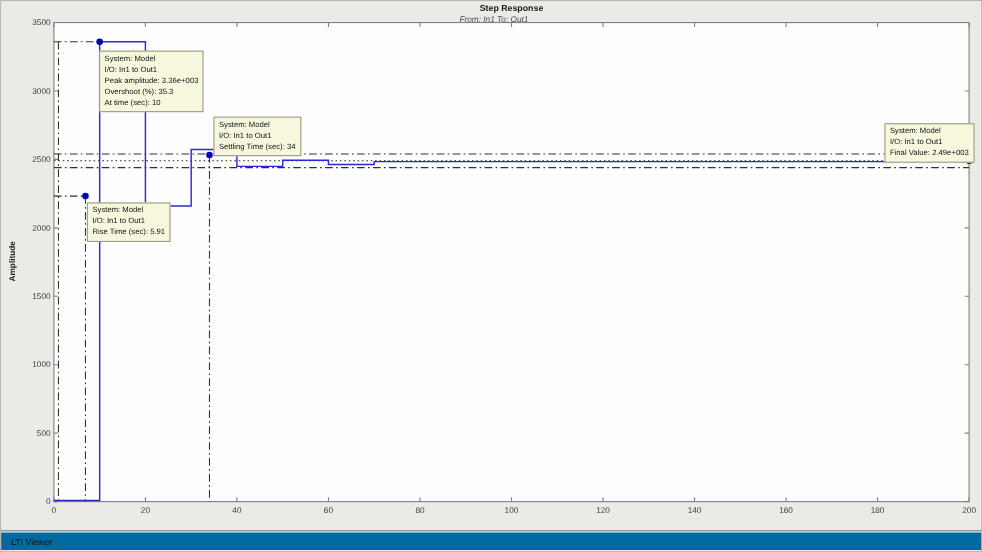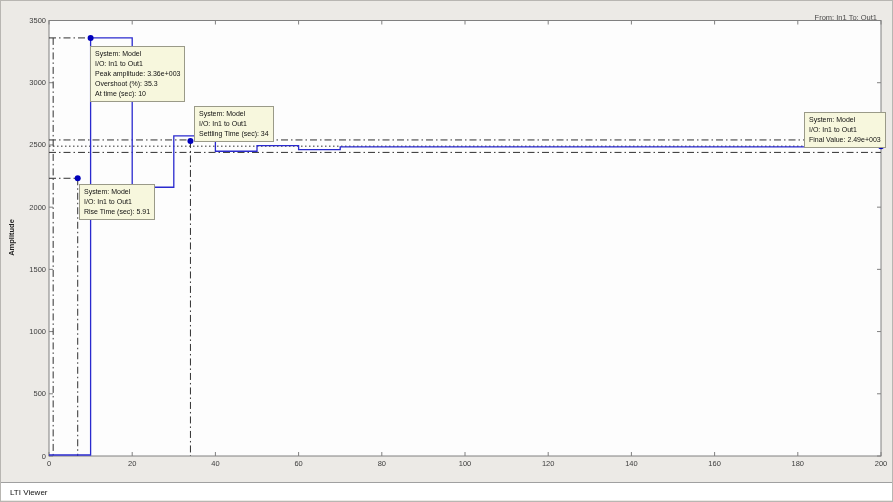--- a/index.html
+++ b/index.html
@@ -10,42 +10,42 @@
     overflow:hidden;
     border:1px solid #b8b6b2; box-sizing:border-box;
   }
   #figure { position:absolute; left:0; top:0; width:893px; height:481px; }
   #plot-svg { position:absolute; left:0; top:0; }
   .chart-title {
     position:absolute; left:48px; top:2px; width:832px; text-align:center;
     font-size:8px; font-weight:bold; color:#1a1a1a;
   }
   .chart-subtitle {
-    position:absolute; left:44px; top:12px; width:832px; text-align:right;
-    font-size:7.5px; color:#4a4a4a;
+    position:absolute; left:32px; top:12px; width:832px; text-align:center;
+    font-size:7.5px; color:#4a4a4a;font-style:italic;
   }
   .xlabel {
     position:absolute; left:48px; top:465px; width:832px; text-align:center;
     font-size:7.5px; font-weight:bold; color:#222;
   }
   .ylabel {
     position:absolute; left:-30px; top:232px; width:80px; text-align:center;
     transform:rotate(-90deg); transform-origin:center;
     font-size:7.5px; font-weight:bold; color:#222;
   }
   .datatip {
     position:absolute;
     background:#f7f7dd; border:1px solid #9a9a88;
     font-size:7px; line-height:10px; color:#111;
     padding:2px 4px 2px 4px; white-space:nowrap;
     z-index:5;
   }
   #statusbar {
     position:absolute; left:0; top:481px; width:893px; height:18px;
-    background:#ffffff; border-top:1px solid #a0a0a0;
+    background:#0369a1; border-top:1px solid #a0a0a0;
     box-shadow: inset 0 1px 0 #ffffff;
     box-sizing:border-box;
   }
   #statusbar .status-text {
     position:absolute; left:9px; top:5px; font-size:8px; color:#111;
   }
 </style>
 </head>
 <body>
 
@@ -119,20 +119,21 @@
         <line x1="76.70400000000001" y1="177.27542857142856" x2="76.70400000000001" y2="455" stroke="#303030" stroke-width="1" stroke-dasharray="7 3 1.5 3"></line>
         <line x1="48" y1="177.27542857142856" x2="76.70400000000001" y2="177.27542857142856" stroke="#303030" stroke-width="1" stroke-dasharray="7 3 1.5 3"></line>
         <line x1="189.44" y1="139.94685714285714" x2="189.44" y2="455" stroke="#303030" stroke-width="1" stroke-dasharray="7 3 1.5 3"></line>
         <polyline points="48,454 89.6,454 89.6,36.920000000000016 131.2,36.920000000000016 131.2,186.2342857142857 172.8,186.2342857142857 172.8,134.84528571428575 214.4,134.84528571428575 214.4,150.2744285714286 256,150.2744285714286 256,144.67514285714287 297.6,144.67514285714287 297.6,148.53242857142857 339.2,148.53242857142857 339.2,145.91942857142857 880,145.91942857142857" fill="none" stroke="#2a2ace" stroke-width="1.3"></polyline>
         <circle cx="76.70400000000001" cy="177.27542857142856" r="3" fill="#0000bb"></circle>
         <circle cx="89.6" cy="36.920000000000016" r="3" fill="#0000bb"></circle>
         <circle cx="189.44" cy="139.94685714285714" r="3" fill="#0000bb"></circle>
         <circle cx="880" cy="145.17285714285714" r="3" fill="#0000bb"></circle>
       </svg>
 
+    <div class="chart-title">Step Response</div>
     <div class="chart-subtitle">From: In1  To: Out1</div>
     <div class="ylabel">Amplitude</div>
 
     <div class="datatip" style="left:89px; top:45px;">
         <div>System: Model</div>
         <div>I/O: In1 to Out1</div>
         <div>Peak amplitude: 3.36e+003</div>
         <div>Overshoot (%): 35.3</div>
         <div>At time (sec): 10</div>
       </div>

